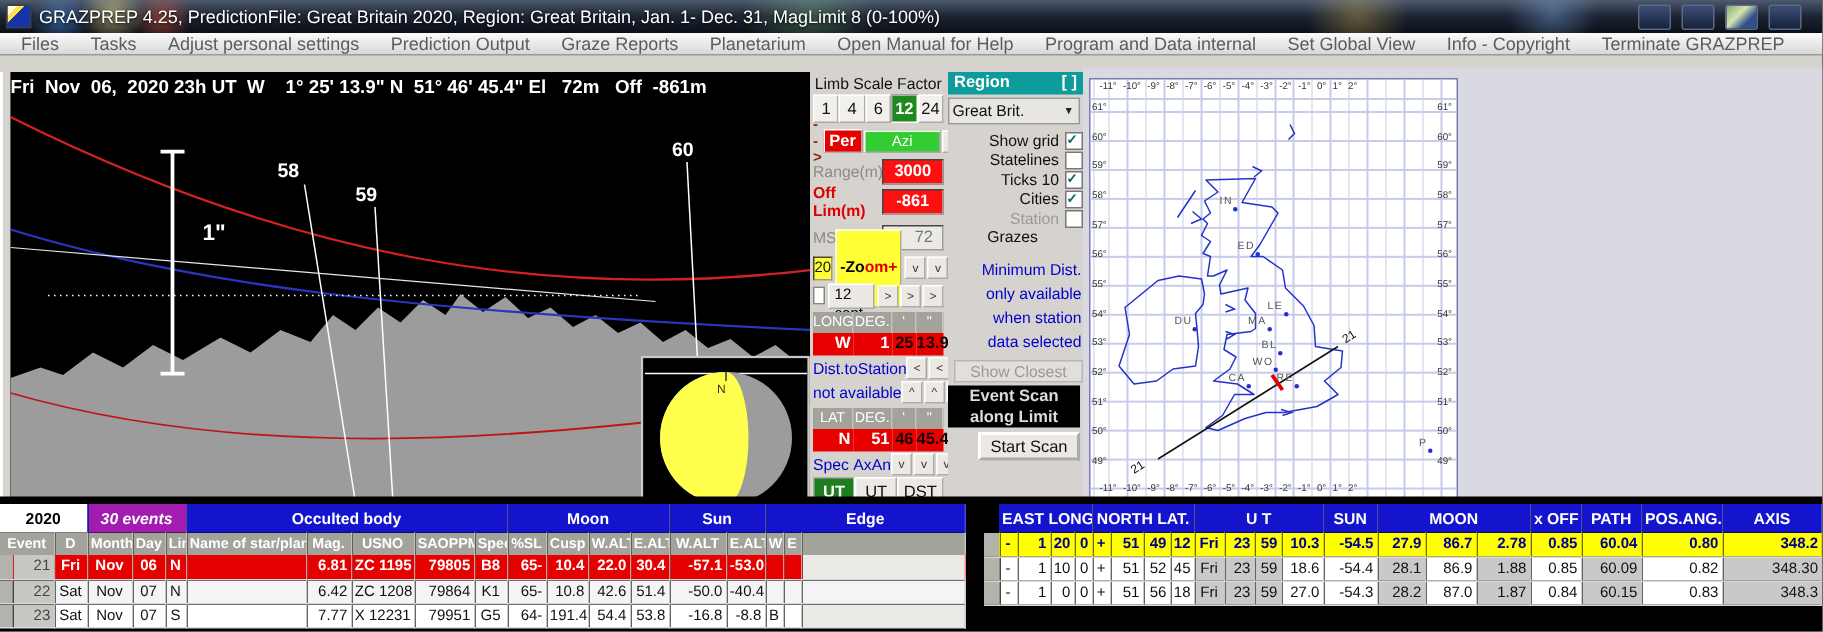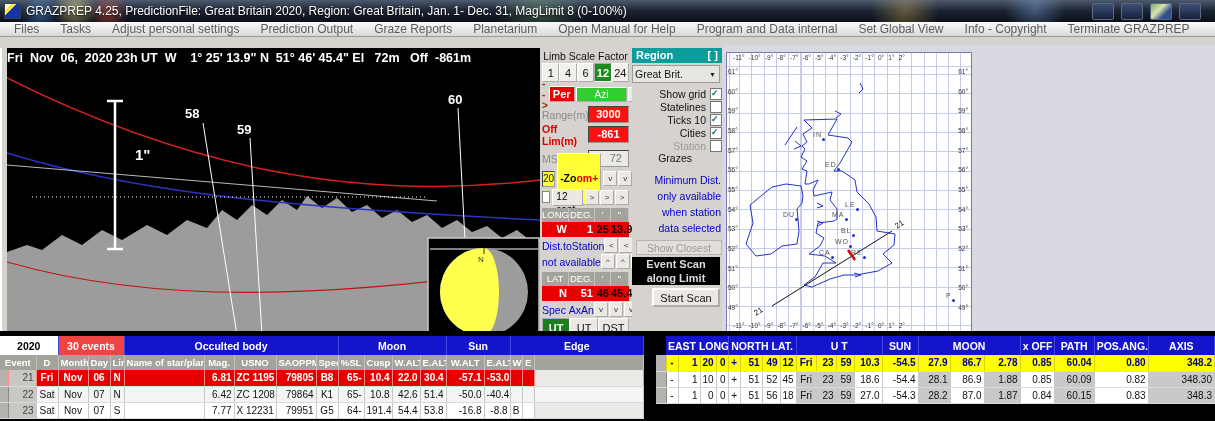--- a/index.html
+++ b/index.html
@@ -132,21 +132,21 @@
   .path-label{position:absolute;font-size:8px;color:#111;transform:rotate(-33deg);}
   
   .bottom{position:absolute;left:0;top:331px;width:1215px;height:90px;background:#000;}
   .tbl-wrap{position:absolute;top:5px;height:85px;over flow:hidden;}
   table{border-collapse:collapse;table-layout:fixed;font-size:10px;}
   .lt-wrap{left:0;width:644px;} .st-wrap{left:656px;width:559px;}
   .lt,.st{width:100%;}
   th,td{overflow:hidden;white-space:nowrap;padding:0 2px;box-sizing:border-box;}
   tr.grp th{height:19px;background:#1414cc;color:#fff;font-size:10.5px;font-weight:bold;border-right:1px solid #4444dd;}
   tr.grp th.g-year{background:#fff;color:#000;}
-  tr.grp th.g-events{background:#ef4444;}
+  tr.grp th.g-events{background:#a21caf;font-style:italic;}
   tr.sub th{height:15px;background:#a3a39b;color:#fff;font-weight:bold;font-size:9.5px;border-right:1px solid #c2c0ba;}
   tbody td{height:16px;border-right:1px solid #c8c8c8;border-bottom:1px solid #dadada;background:#fff;color:#111;}
   td.strip{background:#b4b2ac;border-right:1px solid #8a8a86;}
   td.ev{background:#c9c7c1;color:#444;text-align:right;}
   td.r{text-align:right;} td.c{text-align:center;} td.l{text-align:left;}
   td.filler{background:#eceae6;}
   .lt tbody tr:first-child td{background:#e60000;color:#fff;font-weight:bold;border-right:1px solid #ff8a8a;}
   .lt tbody tr:first-child td.strip{background:#b4b2ac;}
   .lt tbody tr:first-child td.ev{background:#c9c7c1;color:#444;font-weight:normal;}
   .lt tbody tr:first-child td.filler{background:#eceae6;}

